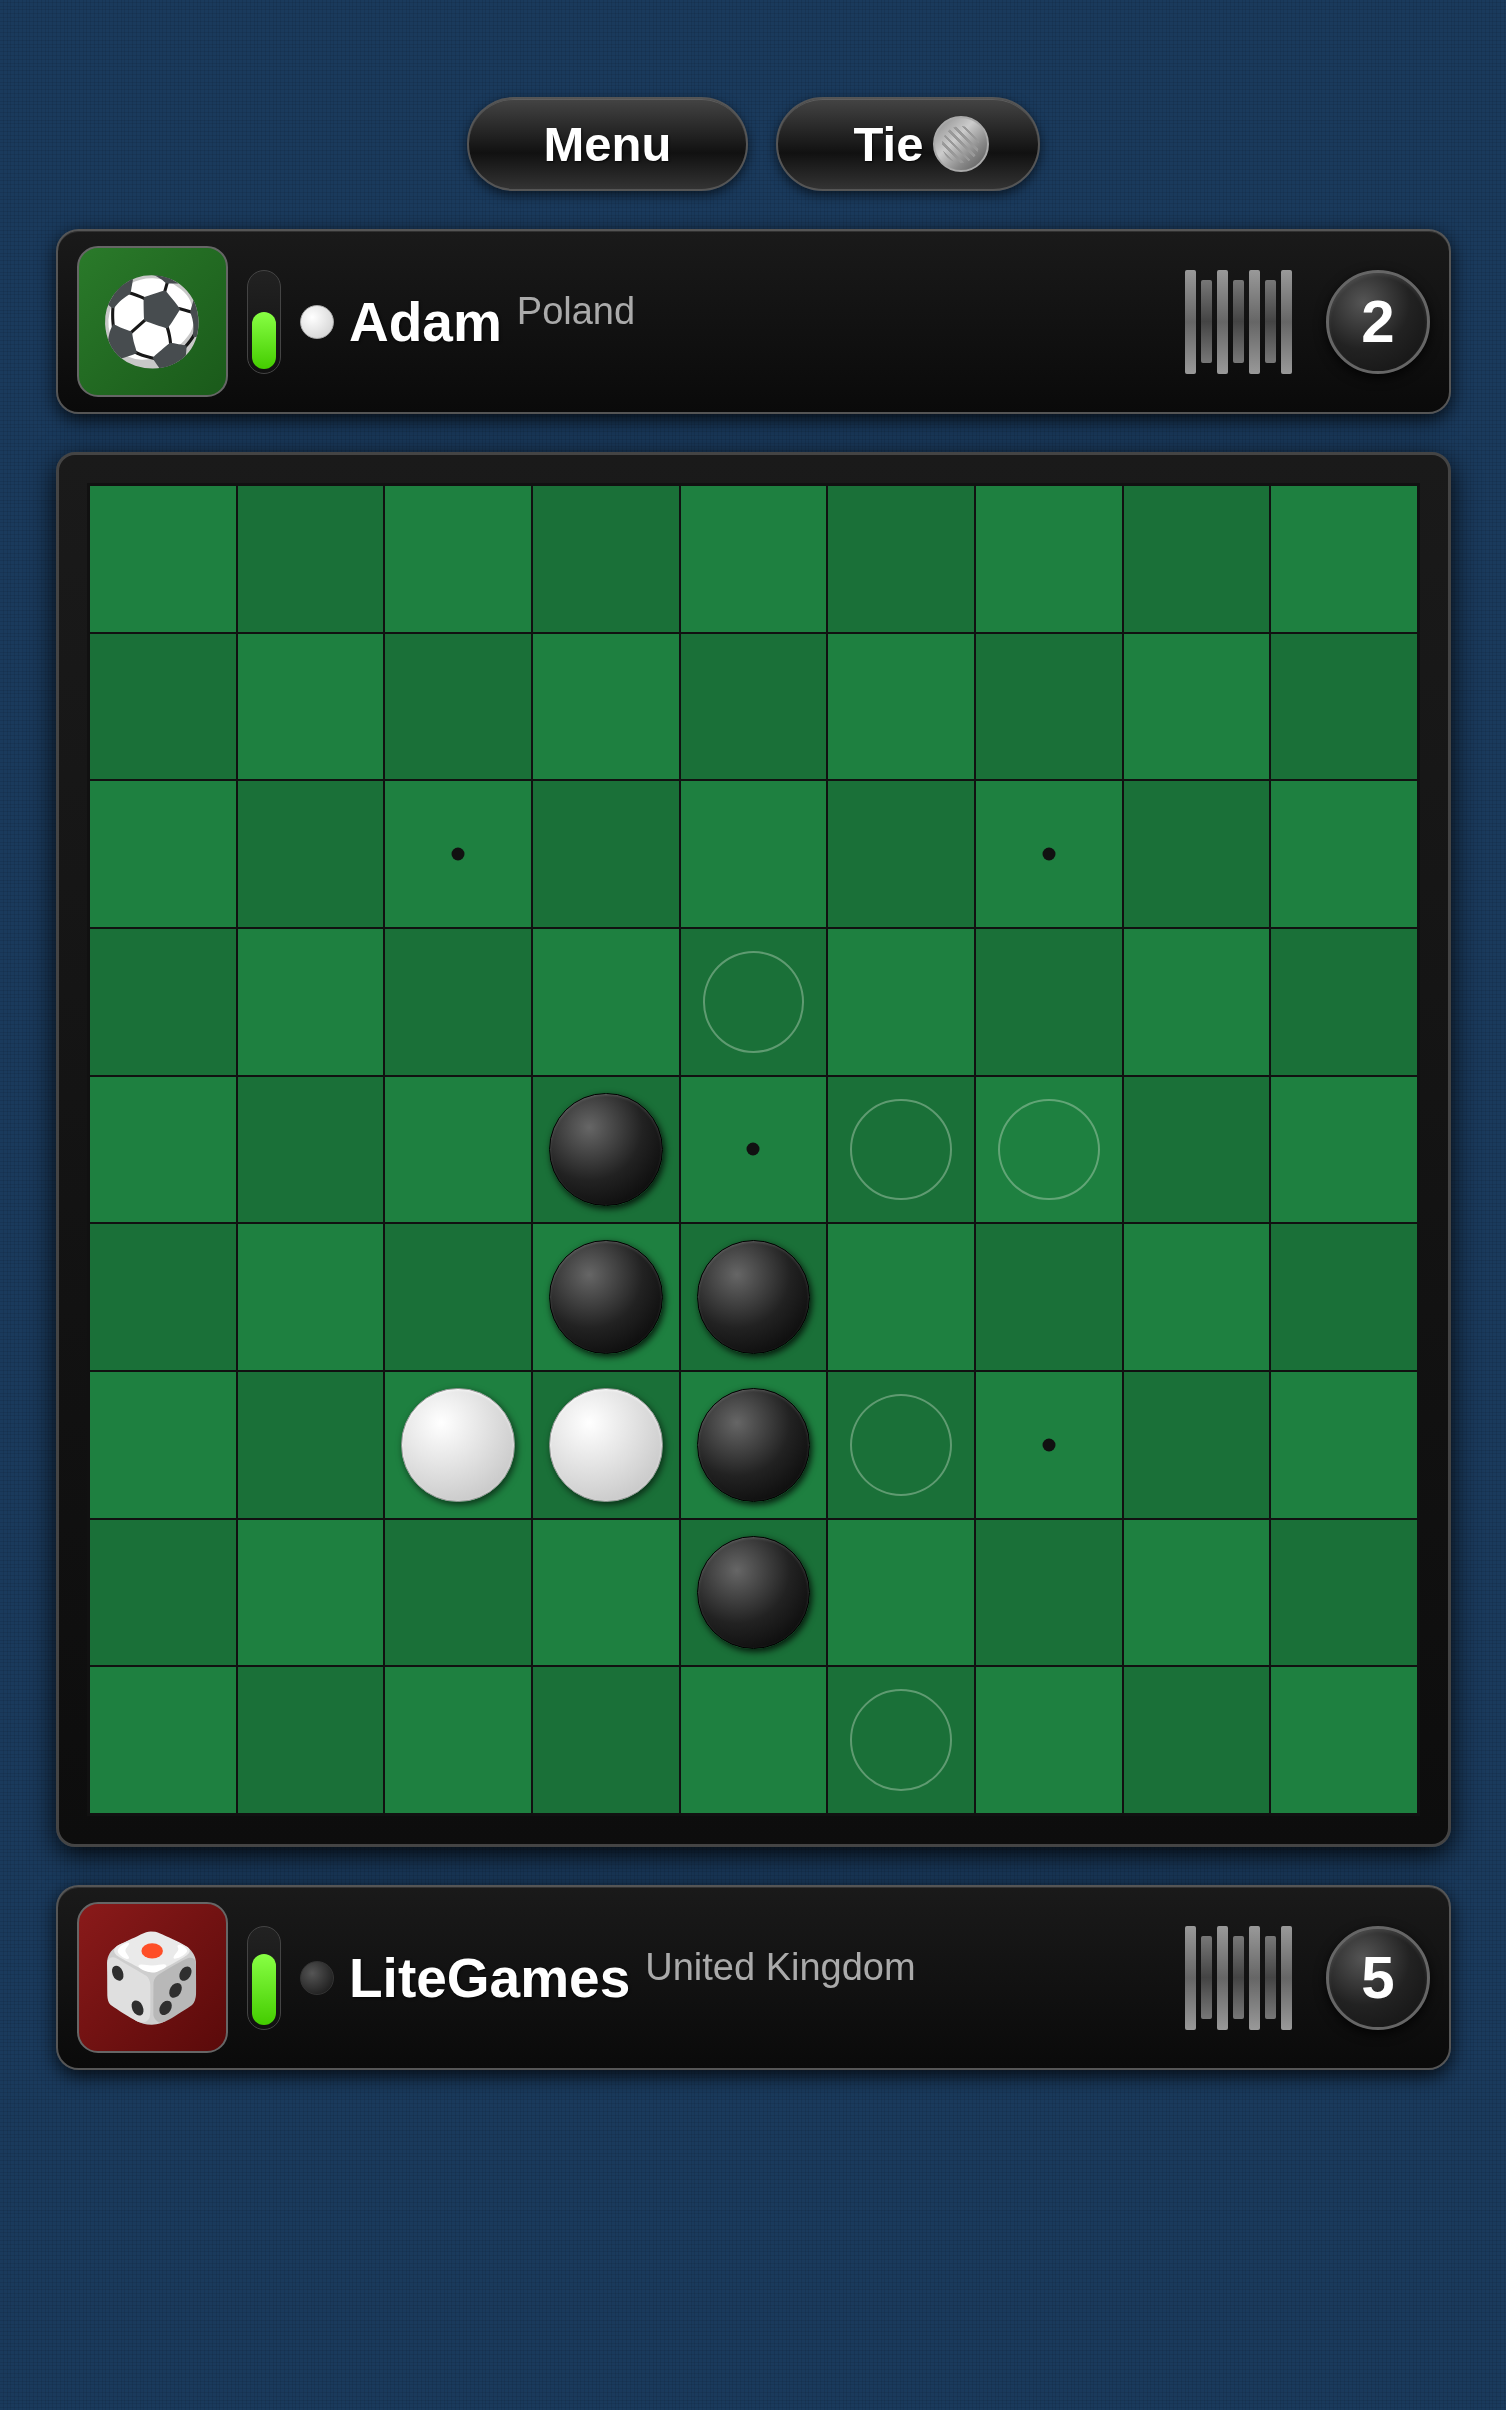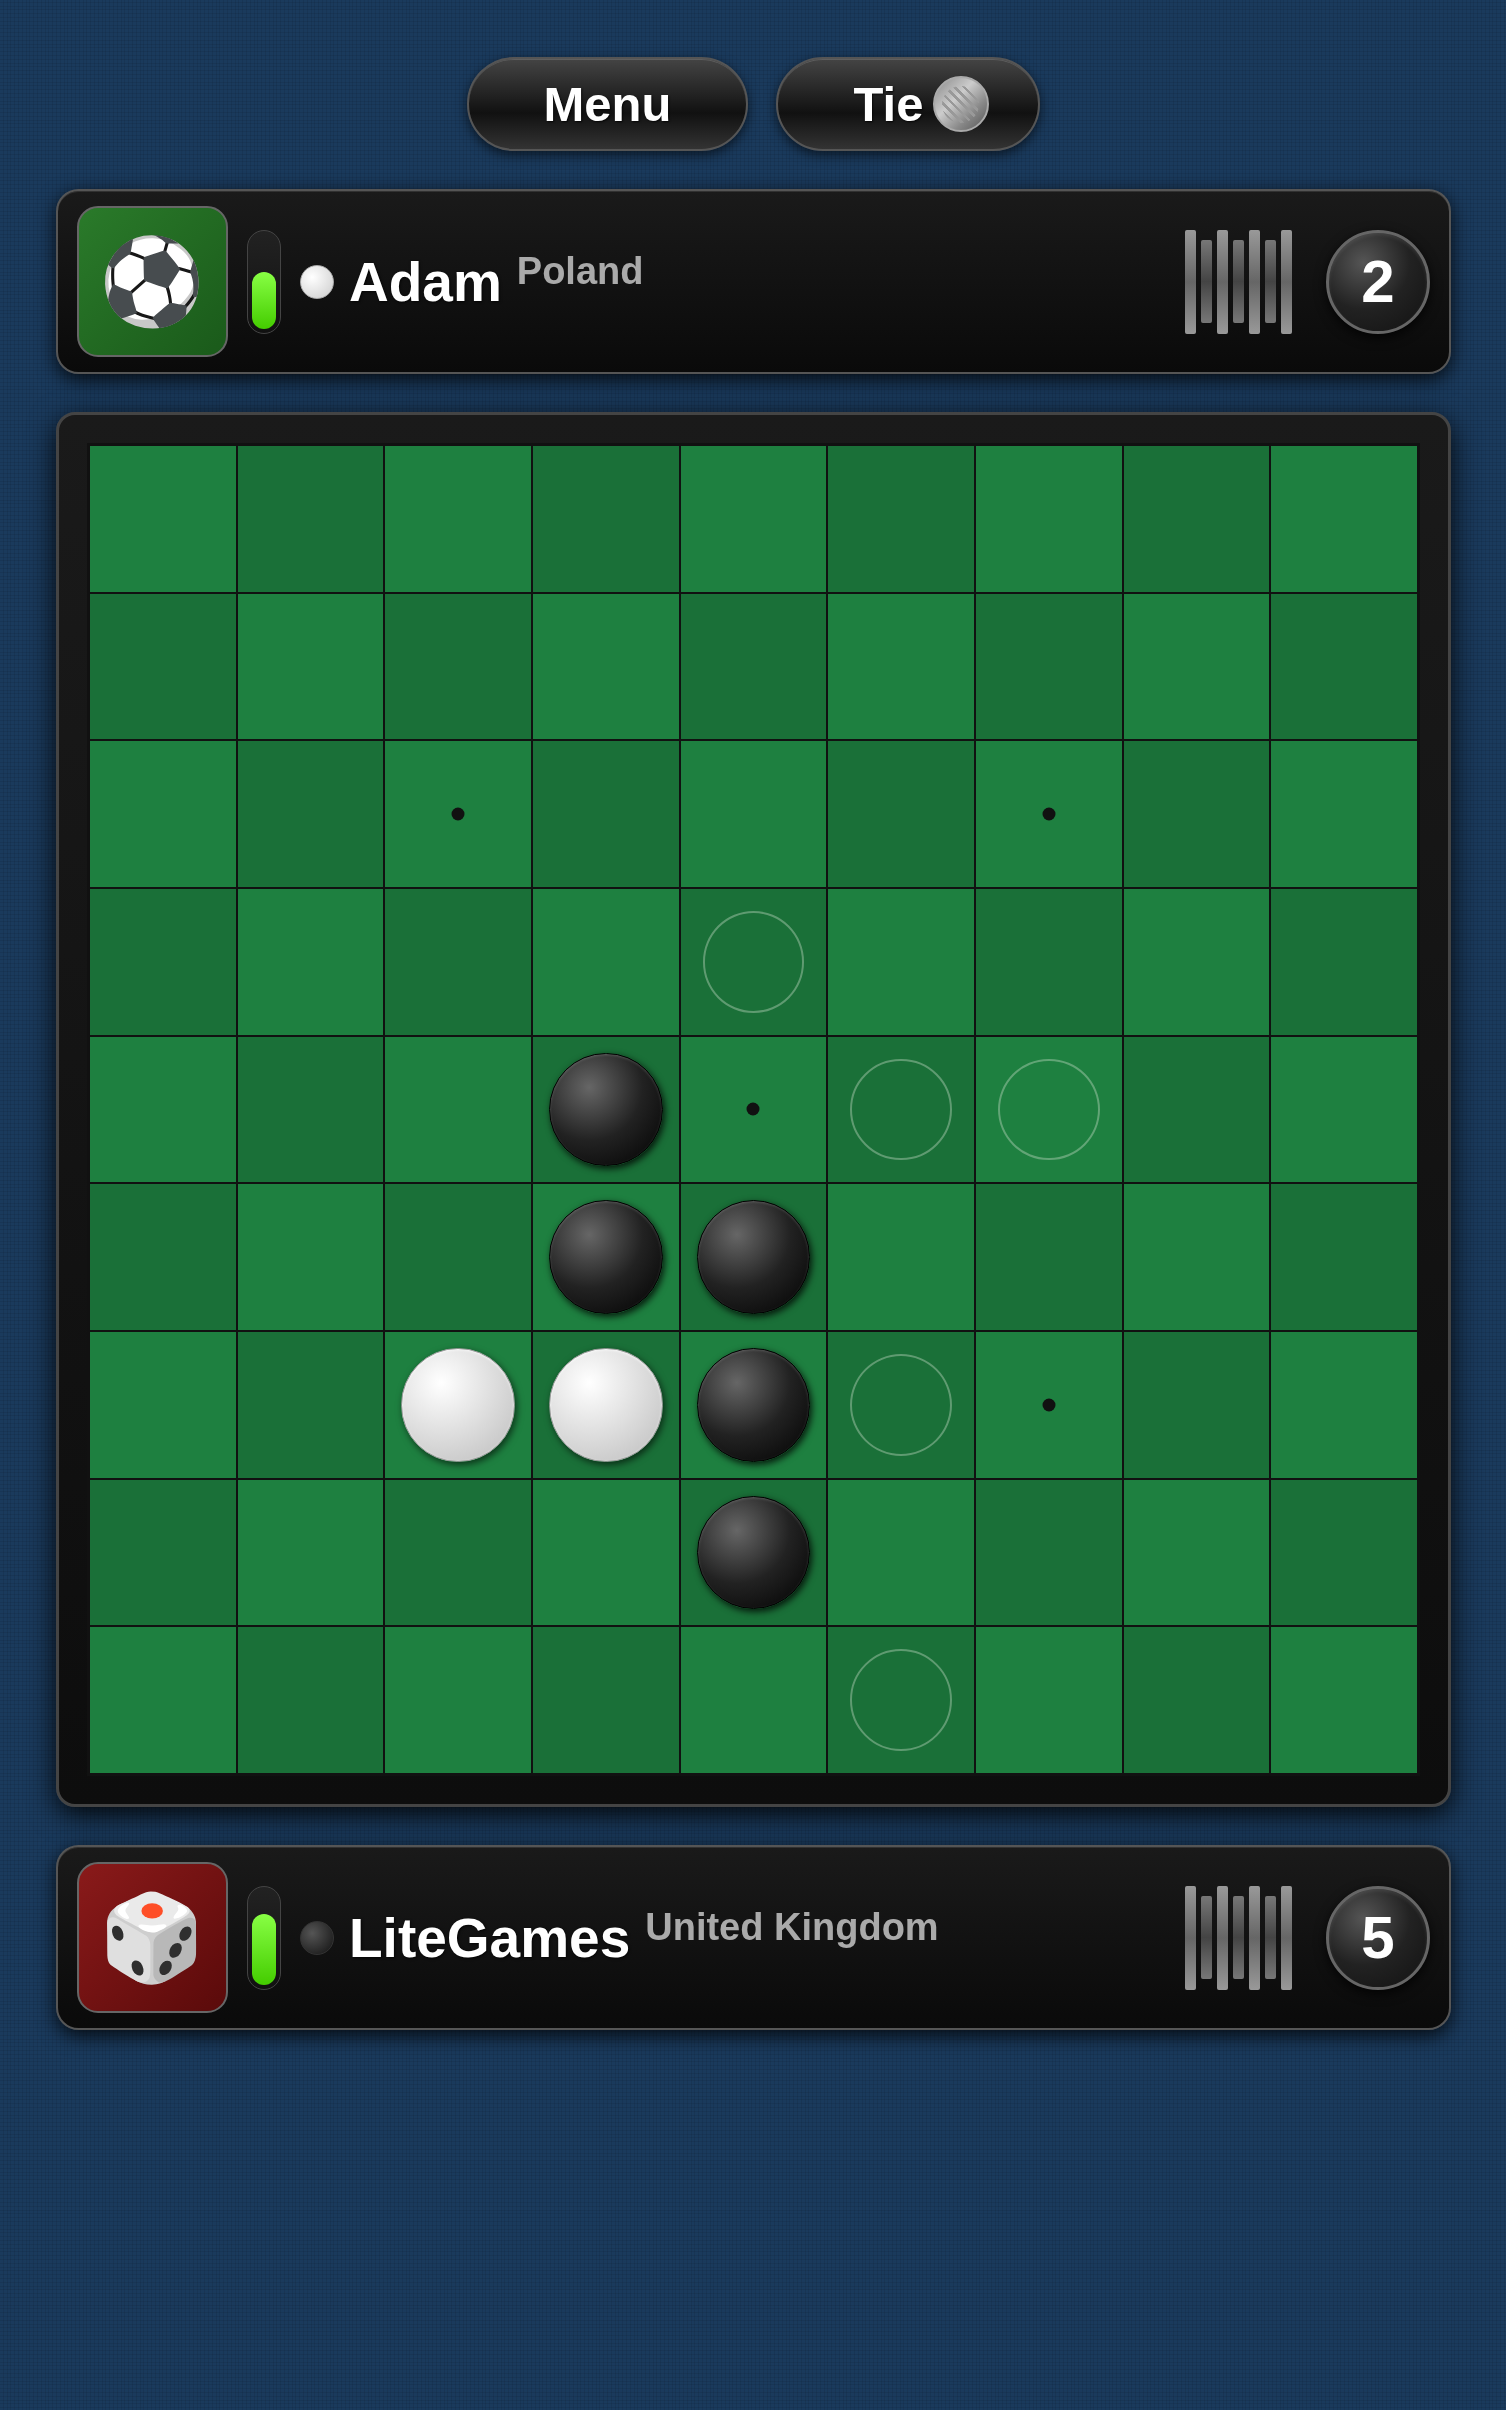--- a/index.html
+++ b/index.html
@@ -33,20 +33,21 @@
       border-radius: 47px;
       color: white;
       font-size: 49px;
       font-weight: 900;
       padding: 17px 75px;
       cursor: pointer;
       text-shadow: 0.9px 0.9px 1.9px rgba(0,0,0,0.8);
       box-shadow: 0 3.8px 11.3px rgba(0,0,0,0.6), inset 0 0.9px 0 rgba(255,255,255,0.15);
       min-width: 264px;
       text-align: center;
+      margin-top: 40px;
     }
 
     .nav-btn-tie {
       display: flex;
       align-items: flex-start;
       gap: 9.4px;
       padding-right: 19px;
     }
 
     .tie-icon {
@@ -168,21 +169,21 @@
 
     .player-separator {
       height: 2.8px;
       background: linear-gradient(90deg, #555, #888, #555);
       border-radius: 1.9px;
     }
 
     .player-country {
       color: #aaa;
       font-size: 38px;
-      font-weight: 700;
+      font-weight: 400;
     }
 
     .score-section {
       display: flex;
       align-items: center;
       gap: 0;
       flex-shrink: 0;
     }
 
     .score-circle {

